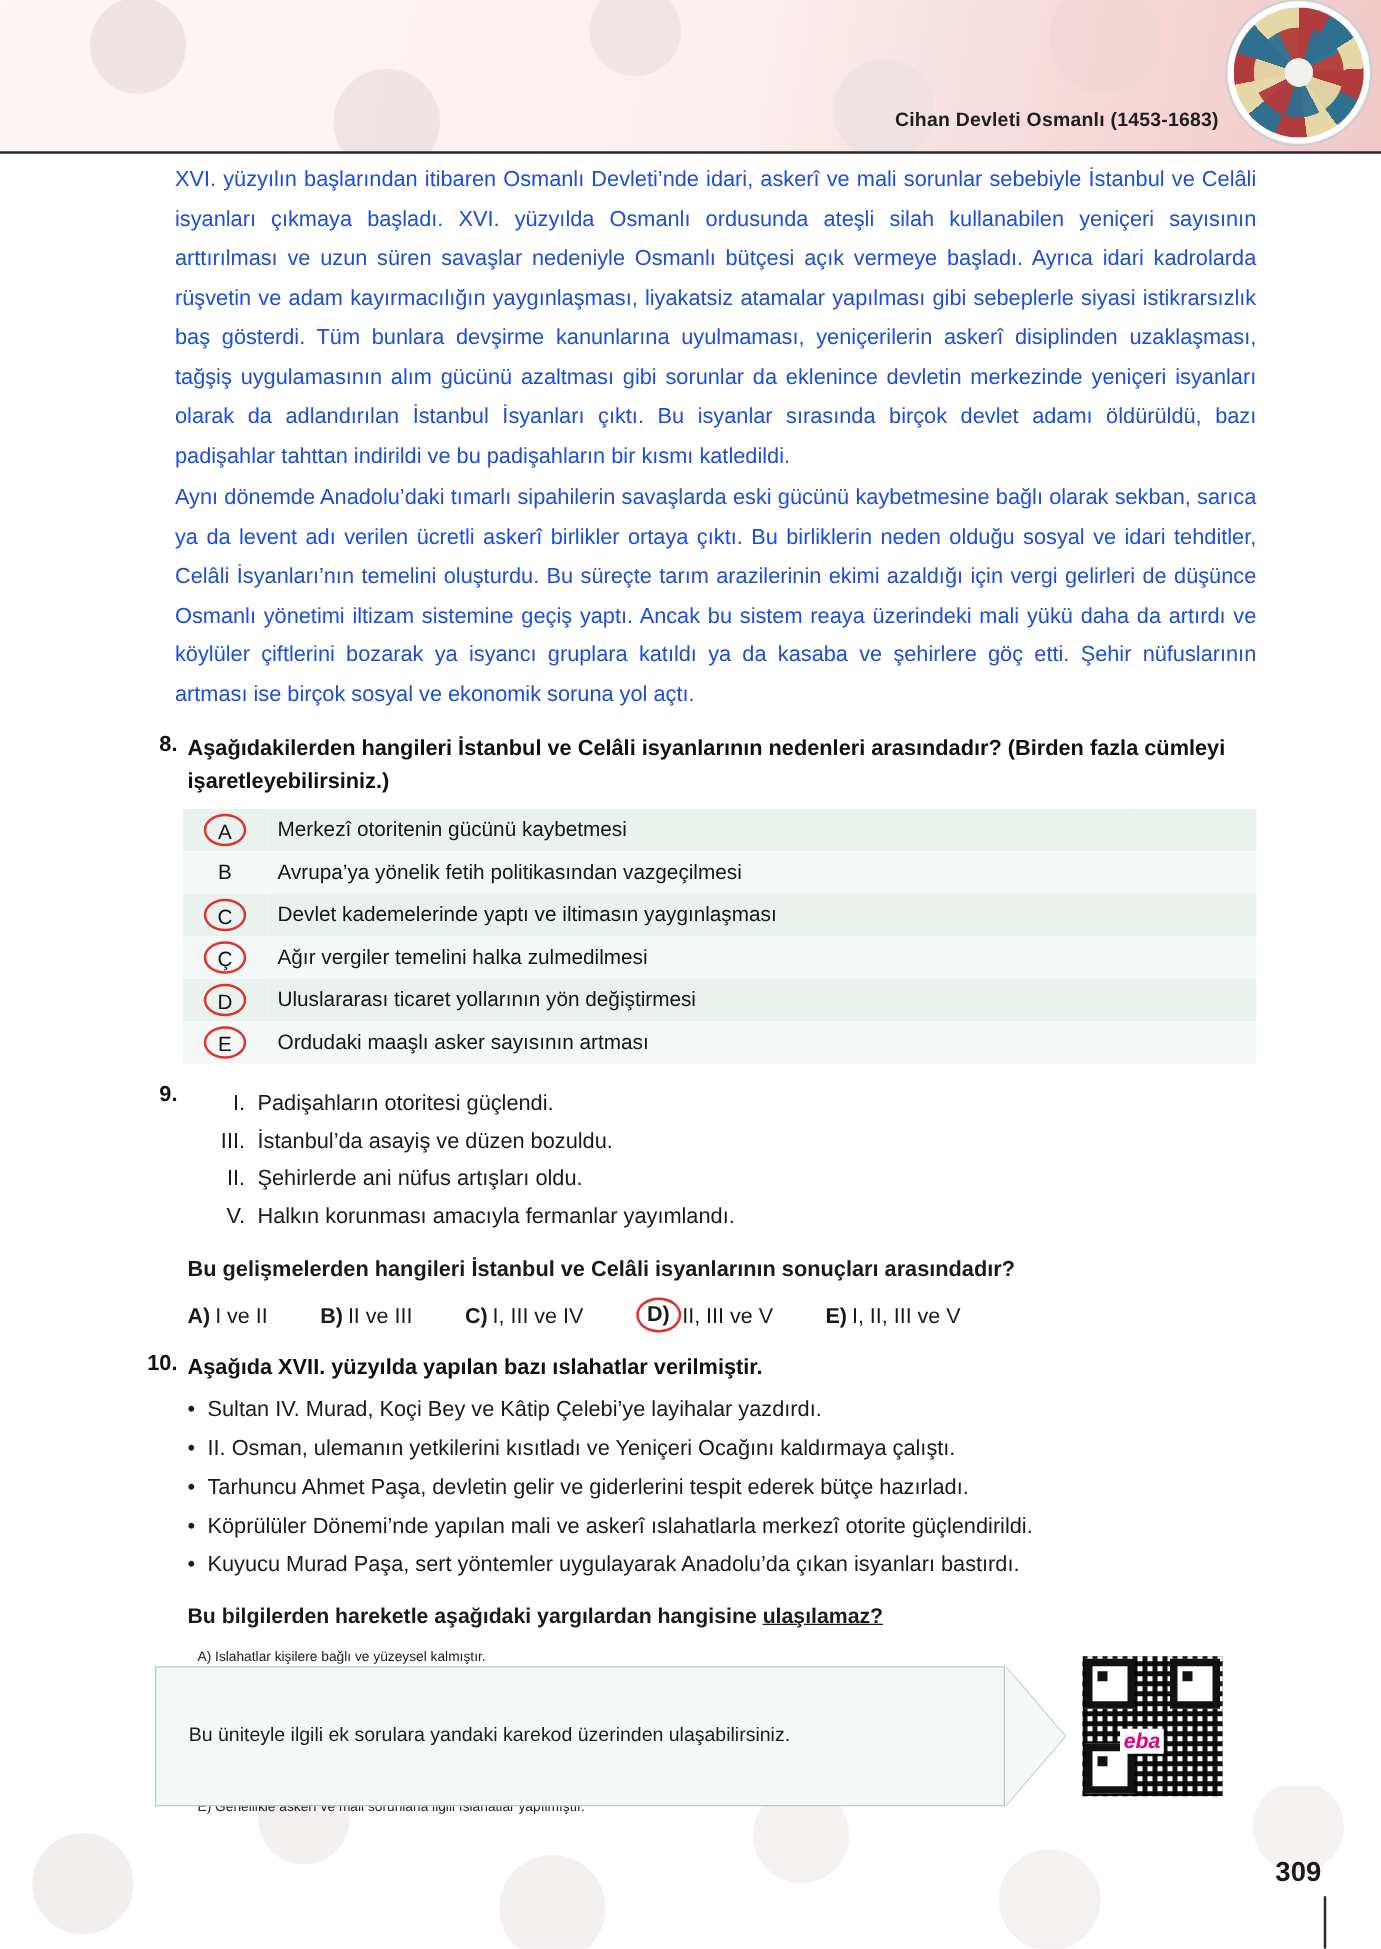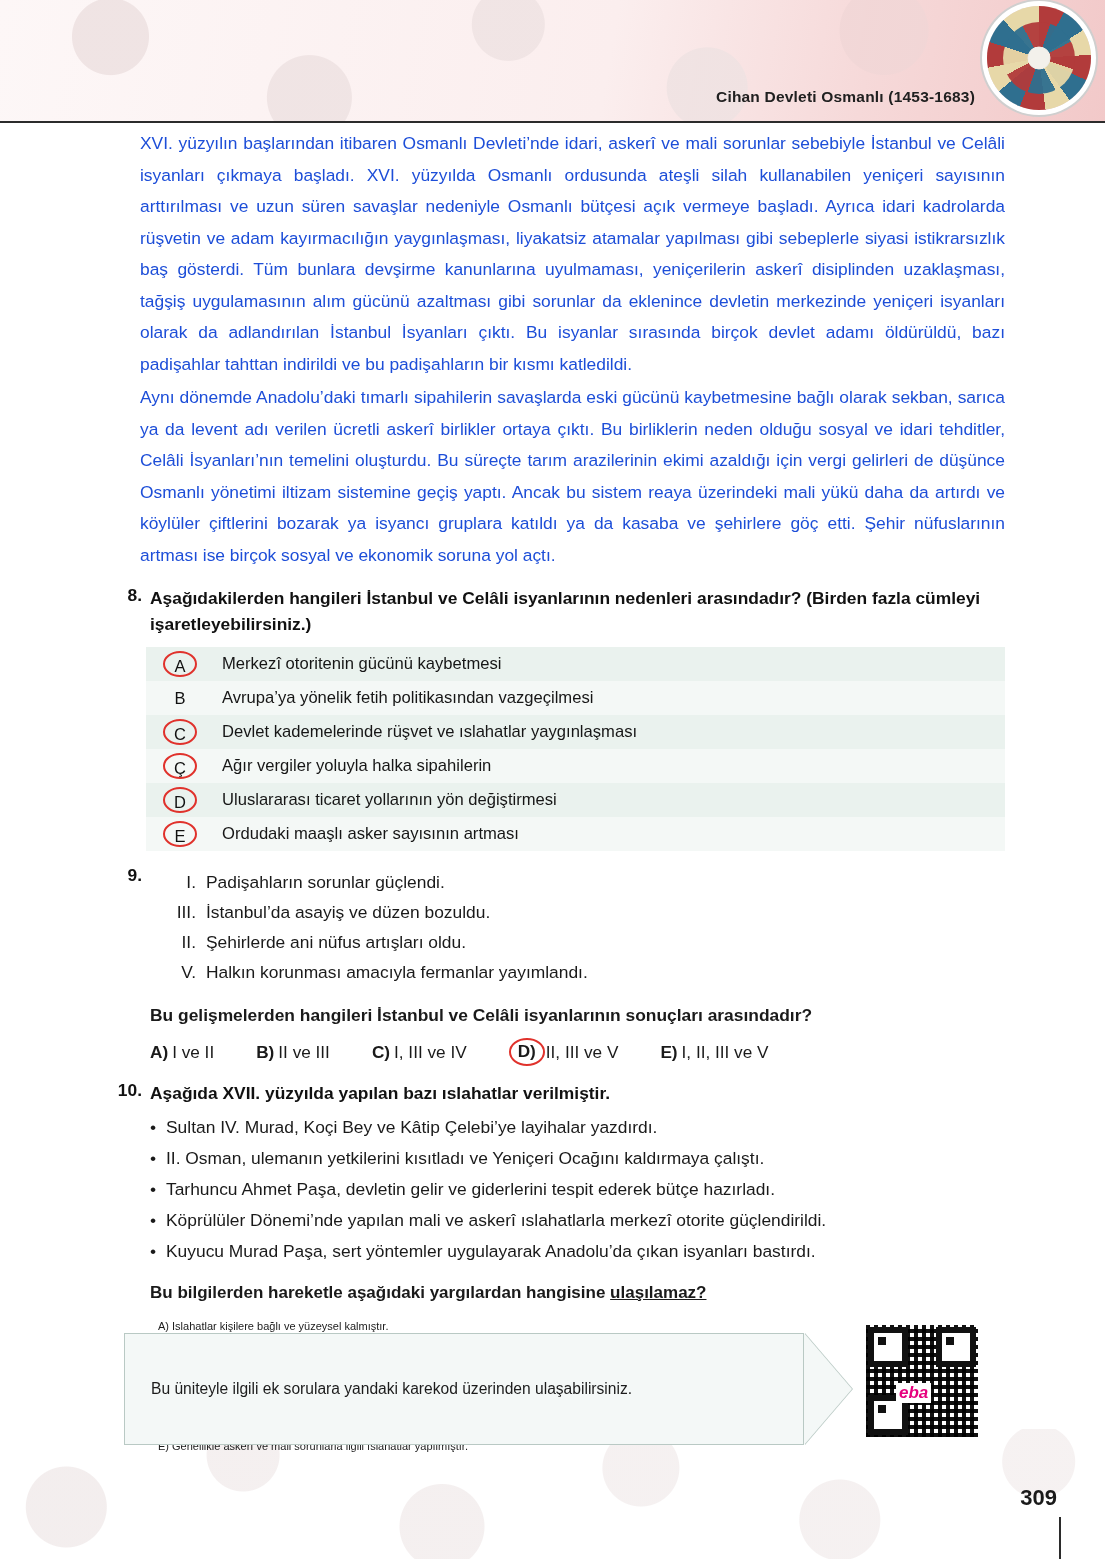--- a/index.html
+++ b/index.html
@@ -375,28 +375,28 @@
         </tr>
         <tr>
           <td class="opt-letter-cell">B</td>
           <td class="opt-text-cell">Avrupa’ya yönelik fetih politikasından vazgeçilmesi</td>
           <td class="opt-blank-cell"></td>
         </tr>
         <tr>
           <td class="opt-letter-cell">
             <span class="circle-mark">C</span>
           </td>
-          <td class="opt-text-cell">Devlet kademelerinde rüşvet ve ıslahatlar yaygınlaşması</td>
+          <td class="opt-text-cell">Devlet kademelerinde yaptı ve iltimasın yaygınlaşması</td>
           <td class="opt-blank-cell"></td>
         </tr>
         <tr>
           <td class="opt-letter-cell">
             <span class="circle-mark">Ç</span>
           </td>
-          <td class="opt-text-cell">Ağır vergiler yoluyla halka sipahilerin</td>
+          <td class="opt-text-cell">Ağır vergiler temelini halka zulmedilmesi</td>
           <td class="opt-blank-cell"></td>
         </tr>
         <tr>
           <td class="opt-letter-cell">
             <span class="circle-mark">D</span>
           </td>
           <td class="opt-text-cell">Uluslararası ticaret yollarının yön değiştirmesi</td>
           <td class="opt-blank-cell"></td>
         </tr>
         <tr>
@@ -408,21 +408,21 @@
         </tr>
       </tbody>
     </table>
 
     <div class="q-row">
       <div class="q-num">9.</div>
       <div class="q-body">
         <div class="roman-list">
           <div class="roman-item">
             <span class="roman-num">I.</span>
-            <span>Padişahların sorunlar güçlendi.</span>
+            <span>Padişahların otoritesi güçlendi.</span>
           </div>
           <div class="roman-item">
             <span class="roman-num">III.</span>
             <span>İstanbul’da asayiş ve düzen bozuldu.</span>
           </div>
           <div class="roman-item">
             <span class="roman-num">II.</span>
             <span>Şehirlerde ani nüfus artışları oldu.</span>
           </div>
           <div class="roman-item">

